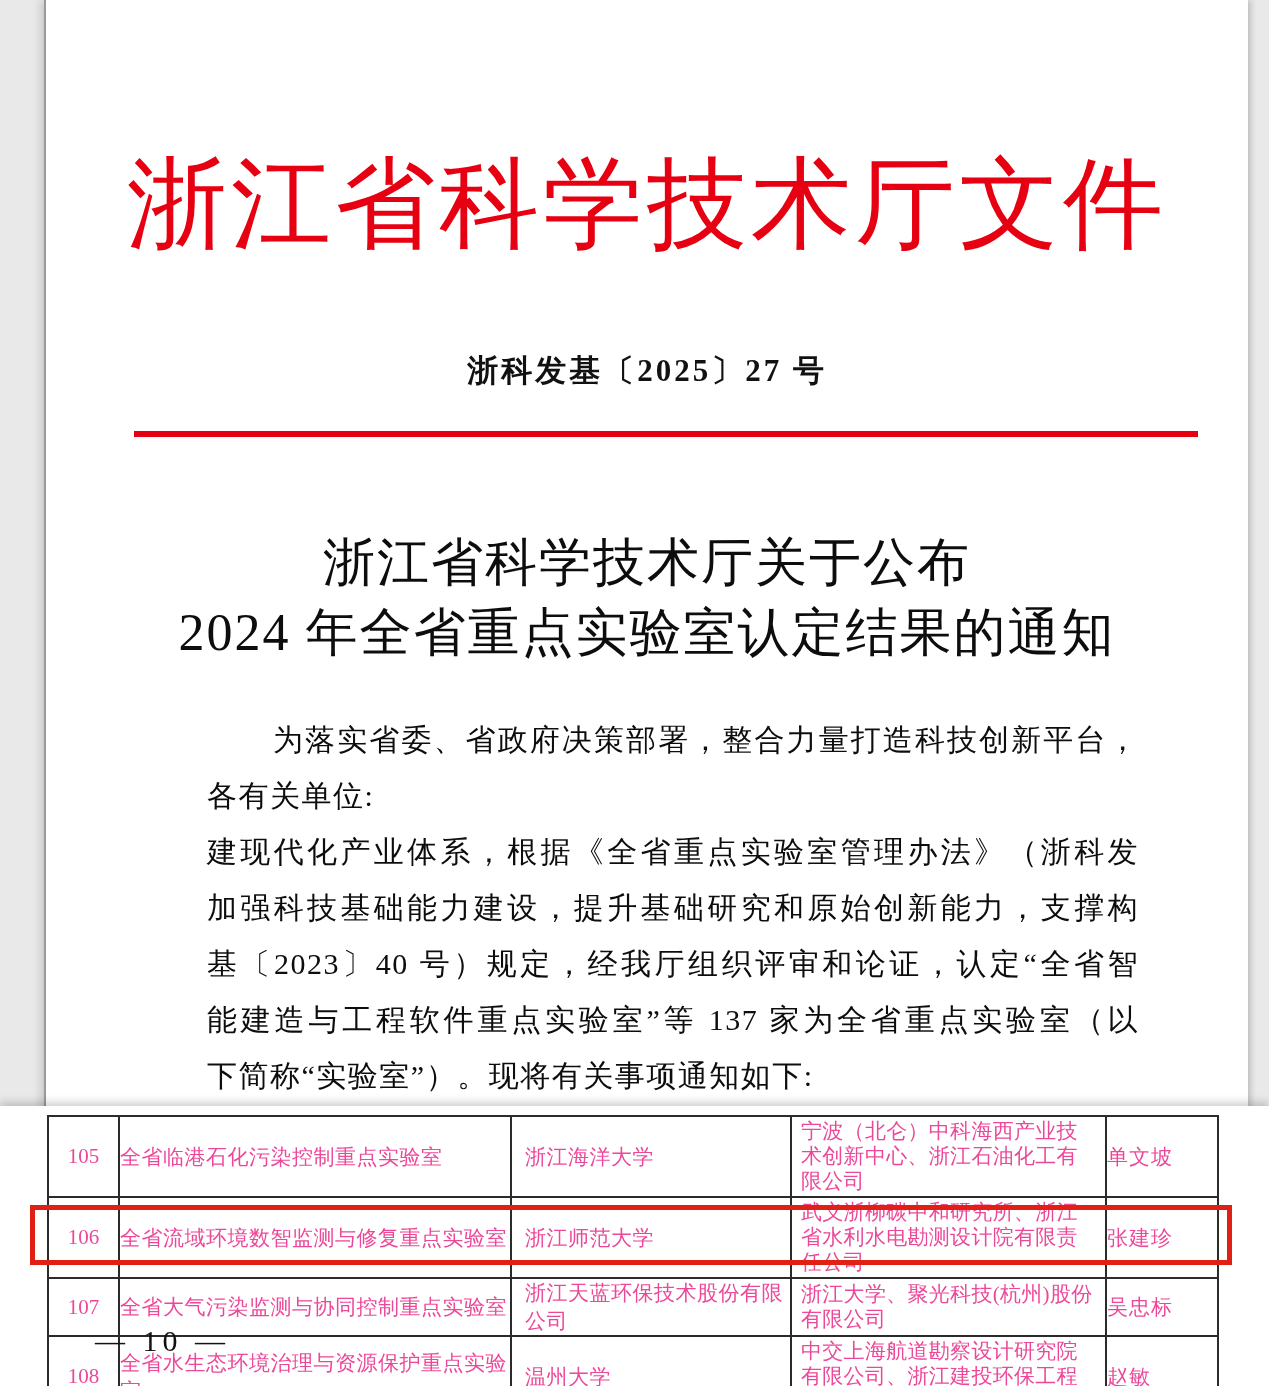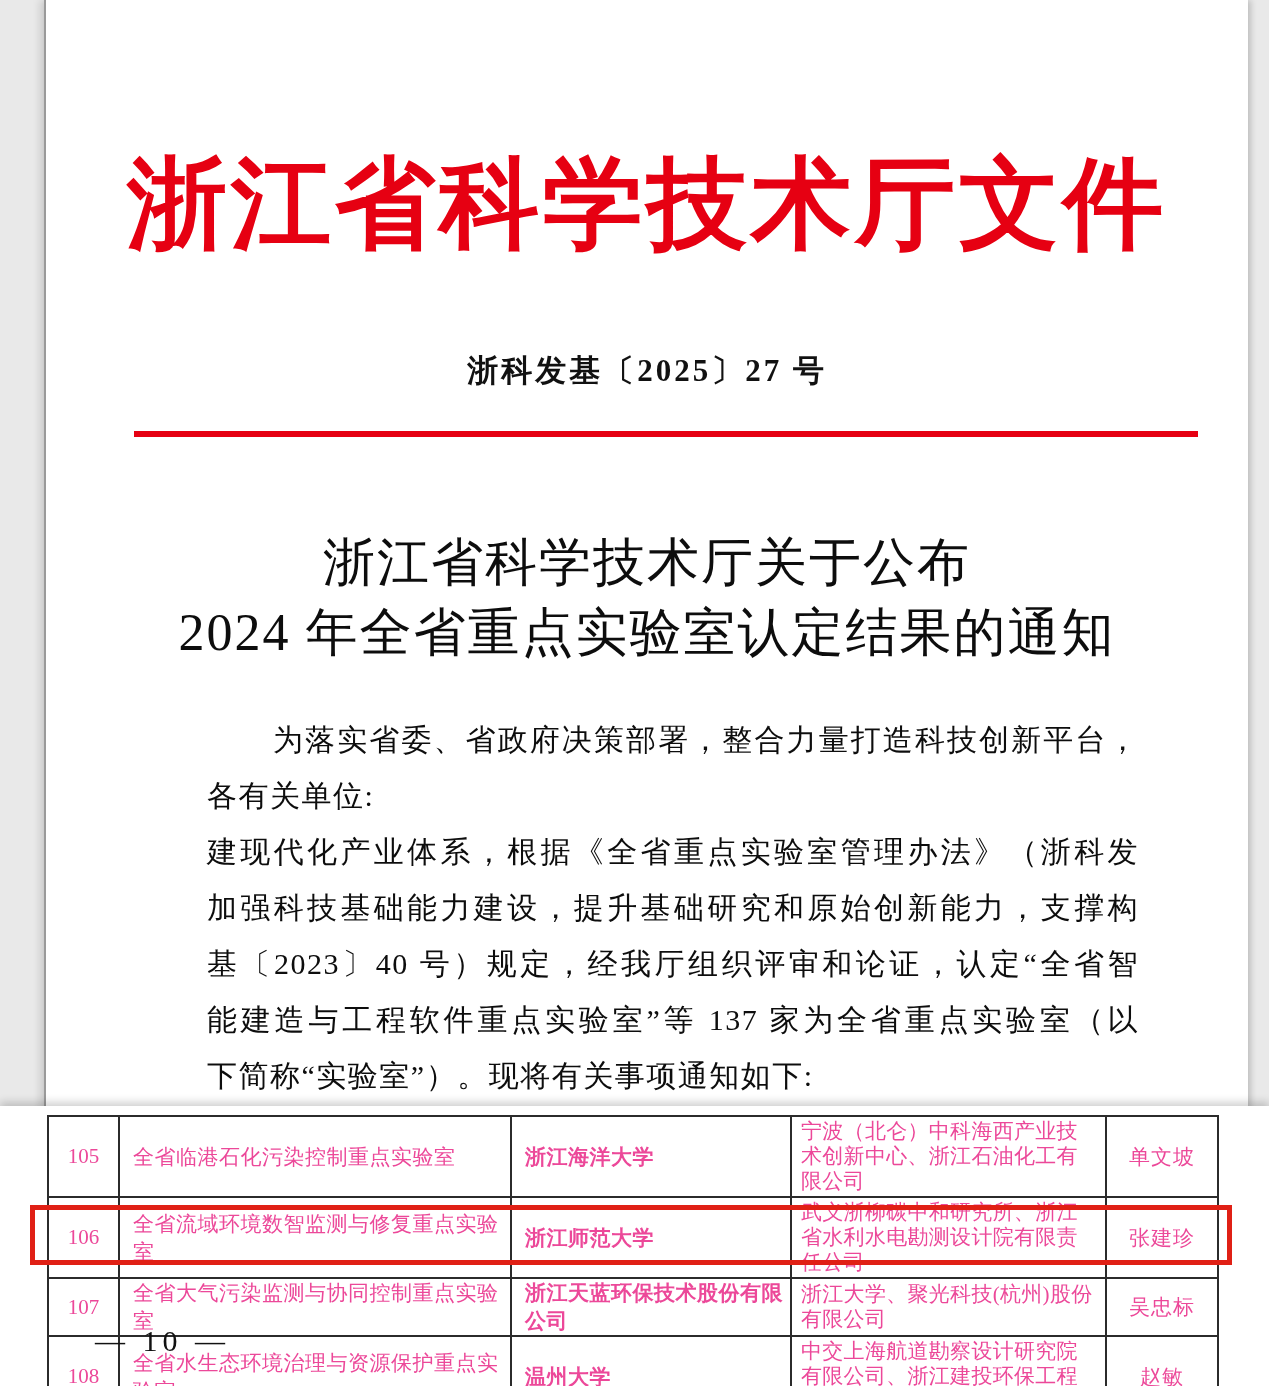--- a/index.html
+++ b/index.html
@@ -22,21 +22,21 @@
     background:#ffffff;
     border-left:2px solid #9a9a9a;
     box-shadow:-5px 0 7px rgba(0,0,0,0.10), 3px 0 6px rgba(0,0,0,0.18);
   }
   .agency-title{
     position:absolute;
     left:0;top:138px;
     width:100%;
     text-align:center;
     font-size:100px;
-    font-weight:bold;
+    font-weight:normal;
     letter-spacing:4px;
     color:var(--accent-red,#e60012);
     white-space:nowrap;
   }
   .doc-number{
     position:absolute;
     left:0;top:350px;
     width:100%;
     text-align:center;
     font-size:31px;
@@ -97,24 +97,24 @@
     width:1170px;
   }
   table.lab-table td{
     border:2px solid #2b2b2b;
     font-size:21px;
     color:#ec4899;
     vertical-align:middle;
     overflow:hidden;
   }
   td.cell-no{text-align:center;font-size:20px;font-family:"Liberation Serif","DejaVu Serif",serif;}
-  td.cell-lab{padding-left:13px;letter-spacing:0.5px;}
-  td.cell-org{padding-left:13px;letter-spacing:0.5px;font-weight:bold;}
+  td.cell-lab{letter-spacing:0.5px;}
+  td.cell-org{padding-left:13px;letter-spacing:0.5px;}
   td.cell-partners{padding:2px 6px 2px 9px;font-size:20px;line-height:25px;letter-spacing:0.3px;}
-  td.cell-director{text-align:center;letter-spacing:1px;}
+  td.cell-director{text-align:left;letter-spacing:1px;}
   tr.r0{height:50px;}
   tr.r1{height:48px;}
   tr.r2{height:46px;}
   tr.r3{height:52px;}
   .highlight-box{
     position:absolute;
     left:30px;top:99px;
     width:1202px;height:60px;
     border:5px solid var(--highlight-red,#e02015);
     pointer-events:none;

